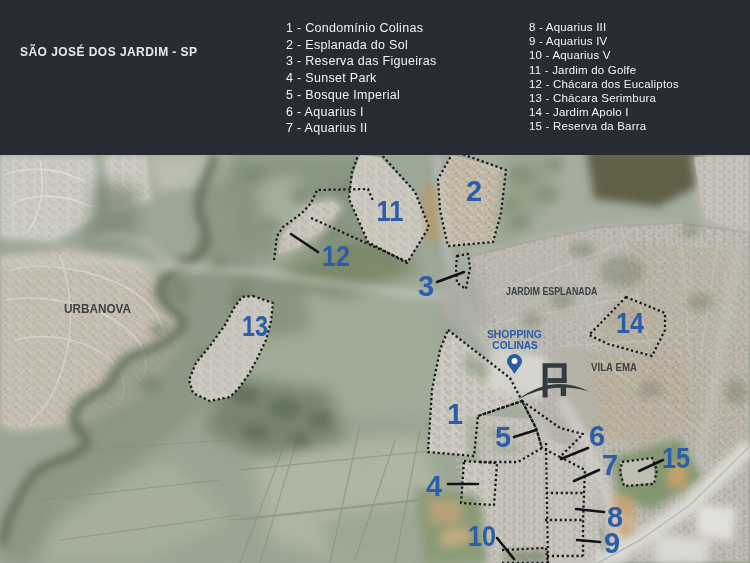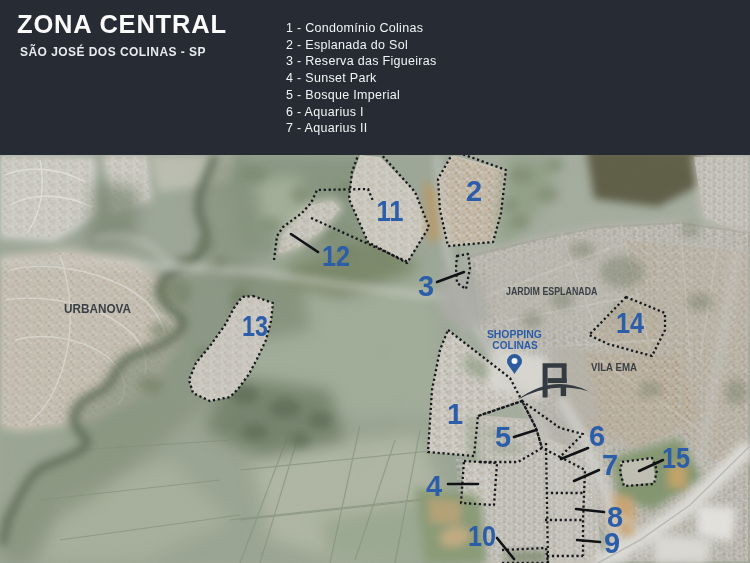--- a/index.html
+++ b/index.html
@@ -10,26 +10,26 @@
   .subtitle{position:absolute;left:20px;top:45px;font-size:12px;font-weight:bold;color:#e8eaed;letter-spacing:0.45px;}
   .leg1{position:absolute;left:286px;top:20px;font-size:12.5px;line-height:16.7px;color:#f2f4f6;letter-spacing:0.3px;}
   .leg2{position:absolute;left:529px;top:20px;font-size:11.5px;line-height:14.2px;color:#f2f4f6;letter-spacing:0.2px;}
   .map{position:absolute;left:0;top:155px;width:750px;height:408px;}
 </style>
 </head>
 <body>
 
 <div class="header">
 
-  <div class="title">ZONA CENTRAL</div>
-
-  <div class="subtitle">SÃO JOSÉ DOS COLINAS - SP</div>
+
+  <div class="subtitle">SÃO JOSÉ DOS JARDIM - SP</div>
 
   <div class="leg1">1 - Condomínio Colinas<br>2 - Esplanada do Sol<br>3 - Reserva das Figueiras<br>4 - Sunset Park<br>5 - Bosque Imperial<br>6 - Aquarius I<br>7 - Aquarius II</div>
 
+  <div class="leg2">8 - Aquarius III<br>9 - Aquarius IV<br>10 - Aquarius V<br>11 - Jardim do Golfe<br>12 - Chácara dos Eucaliptos<br>13 - Chácara Serimbura<br>14 - Jardim Apolo I<br>15 - Reserva da Barra</div>
 </div>
 
 <svg class="map" viewBox="0 155 750 408" xmlns="http://www.w3.org/2000/svg">
 <defs>
   <filter id="soft" x="-30%" y="-30%" width="160%" height="160%">
         <feGaussianBlur stdDeviation="4"></feGaussianBlur>
       </filter>
   <filter id="soft2" x="-30%" y="-30%" width="160%" height="160%">
         <feGaussianBlur stdDeviation="8"></feGaussianBlur>
       </filter>

